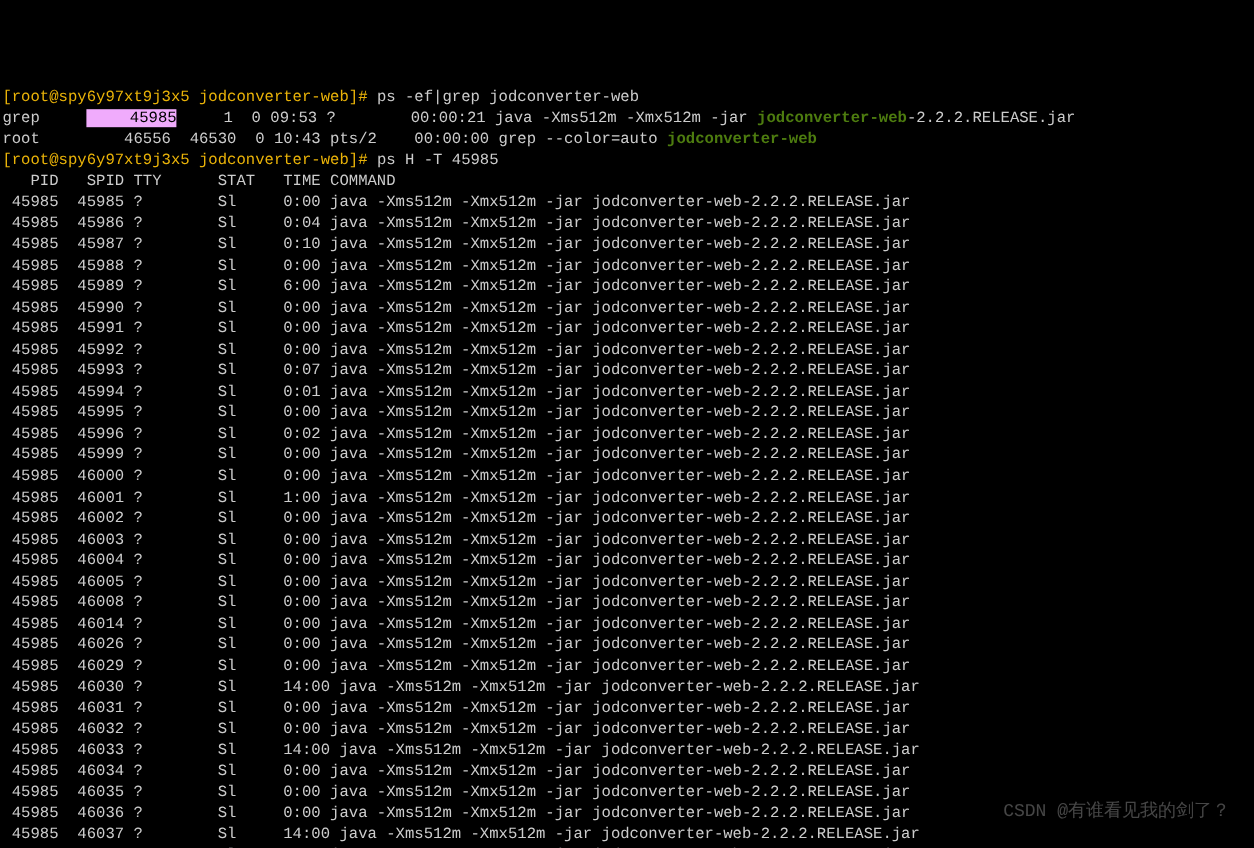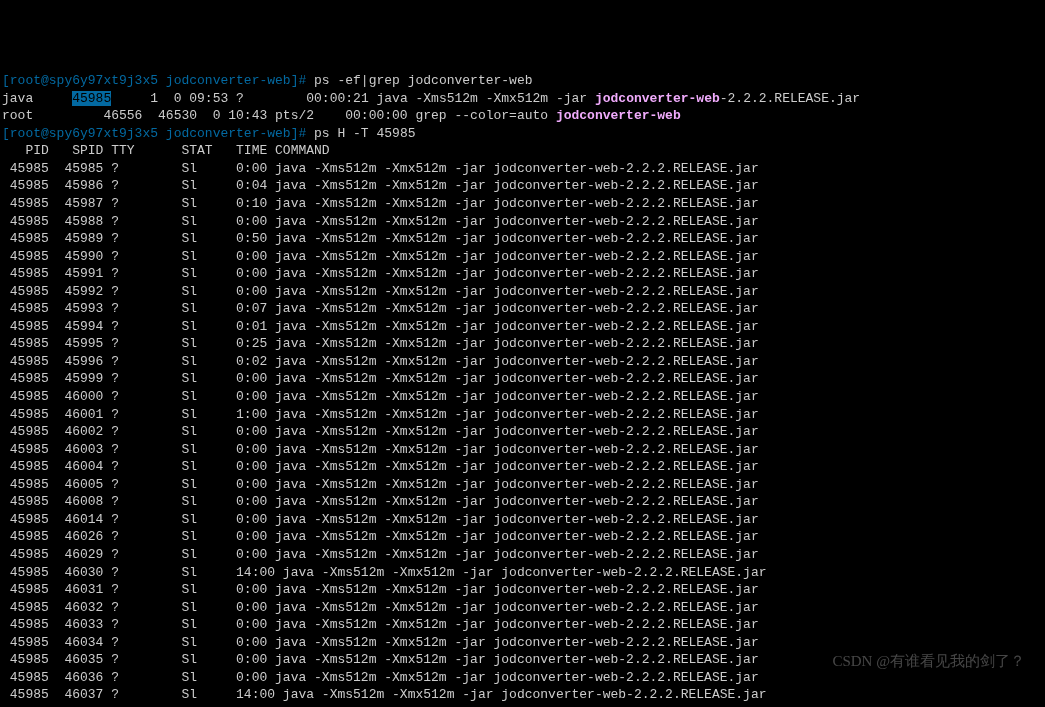--- a/index.html
+++ b/index.html
@@ -10,71 +10,71 @@
     line-height: 1.35;
     margin: 0;
     padding: 2px;
     white-space: pre;
     width: 1045px;
     height: 707px;
     overflow: hidden;
     box-sizing: border-box;
     position: relative;
   }
-  .prompt { color: #0369a1; }
-  .sel { background: #0369a1; color: #000; }
-  .hl { color: #f0abfc; font-weight: bold; }
+  .prompt { color: #eab308; }
+  .sel { background: #f0abfc; color: #000; padding-left: 36px; }
+  .hl { color: #4d7c0f; font-weight: bold; }
   .watermark {
     position: absolute;
     right: 20px;
-    bottom: 36px;
+    bottom: 20px;
     color: rgba(200,200,200,0.35);
-    font-family: Liberation Serif, serif;
+    font-family: Liberation Mono, monospace;
     font-size: 15px;
     pointer-events: none;
     margin-top: 40px;
   }
 </style>
 </head>
 <body>
 
 
 
 <div id="term"><span class="prompt">[root@spy6y97xt9j3x5 jodconverter-web]# </span><span>ps -ef|grep jodconverter-web</span>
-<span>java     </span><span class="sel">45985</span><span>     1  0 09:53 ?        00:00:21 java -Xms512m -Xmx512m -jar </span><span class="hl">jodconverter-web</span><span>-2.2.2.RELEASE.jar</span>
+<span>grep     </span><span class="sel">45985</span><span>     1  0 09:53 ?        00:00:21 java -Xms512m -Xmx512m -jar </span><span class="hl">jodconverter-web</span><span>-2.2.2.RELEASE.jar</span>
 <span>root         46556  46530  0 10:43 pts/2    00:00:00 grep --color=auto </span><span class="hl">jodconverter-web</span><span></span>
 <span class="prompt">[root@spy6y97xt9j3x5 jodconverter-web]# </span><span>ps H -T 45985</span>
 <span>   PID   SPID TTY      STAT   TIME COMMAND</span>
 <span> 45985  45985 ?        Sl     0:00 java -Xms512m -Xmx512m -jar jodconverter-web-2.2.2.RELEASE.jar</span>
 <span> 45985  45986 ?        Sl     0:04 java -Xms512m -Xmx512m -jar jodconverter-web-2.2.2.RELEASE.jar</span>
 <span> 45985  45987 ?        Sl     0:10 java -Xms512m -Xmx512m -jar jodconverter-web-2.2.2.RELEASE.jar</span>
 <span> 45985  45988 ?        Sl     0:00 java -Xms512m -Xmx512m -jar jodconverter-web-2.2.2.RELEASE.jar</span>
-<span> 45985  45989 ?        Sl     0:50 java -Xms512m -Xmx512m -jar jodconverter-web-2.2.2.RELEASE.jar</span>
+<span> 45985  45989 ?        Sl     6:00 java -Xms512m -Xmx512m -jar jodconverter-web-2.2.2.RELEASE.jar</span>
 <span> 45985  45990 ?        Sl     0:00 java -Xms512m -Xmx512m -jar jodconverter-web-2.2.2.RELEASE.jar</span>
 <span> 45985  45991 ?        Sl     0:00 java -Xms512m -Xmx512m -jar jodconverter-web-2.2.2.RELEASE.jar</span>
 <span> 45985  45992 ?        Sl     0:00 java -Xms512m -Xmx512m -jar jodconverter-web-2.2.2.RELEASE.jar</span>
 <span> 45985  45993 ?        Sl     0:07 java -Xms512m -Xmx512m -jar jodconverter-web-2.2.2.RELEASE.jar</span>
 <span> 45985  45994 ?        Sl     0:01 java -Xms512m -Xmx512m -jar jodconverter-web-2.2.2.RELEASE.jar</span>
-<span> 45985  45995 ?        Sl     0:25 java -Xms512m -Xmx512m -jar jodconverter-web-2.2.2.RELEASE.jar</span>
+<span> 45985  45995 ?        Sl     0:00 java -Xms512m -Xmx512m -jar jodconverter-web-2.2.2.RELEASE.jar</span>
 <span> 45985  45996 ?        Sl     0:02 java -Xms512m -Xmx512m -jar jodconverter-web-2.2.2.RELEASE.jar</span>
 <span> 45985  45999 ?        Sl     0:00 java -Xms512m -Xmx512m -jar jodconverter-web-2.2.2.RELEASE.jar</span>
 <span> 45985  46000 ?        Sl     0:00 java -Xms512m -Xmx512m -jar jodconverter-web-2.2.2.RELEASE.jar</span>
 <span> 45985  46001 ?        Sl     1:00 java -Xms512m -Xmx512m -jar jodconverter-web-2.2.2.RELEASE.jar</span>
 <span> 45985  46002 ?        Sl     0:00 java -Xms512m -Xmx512m -jar jodconverter-web-2.2.2.RELEASE.jar</span>
 <span> 45985  46003 ?        Sl     0:00 java -Xms512m -Xmx512m -jar jodconverter-web-2.2.2.RELEASE.jar</span>
 <span> 45985  46004 ?        Sl     0:00 java -Xms512m -Xmx512m -jar jodconverter-web-2.2.2.RELEASE.jar</span>
 <span> 45985  46005 ?        Sl     0:00 java -Xms512m -Xmx512m -jar jodconverter-web-2.2.2.RELEASE.jar</span>
 <span> 45985  46008 ?        Sl     0:00 java -Xms512m -Xmx512m -jar jodconverter-web-2.2.2.RELEASE.jar</span>
 <span> 45985  46014 ?        Sl     0:00 java -Xms512m -Xmx512m -jar jodconverter-web-2.2.2.RELEASE.jar</span>
 <span> 45985  46026 ?        Sl     0:00 java -Xms512m -Xmx512m -jar jodconverter-web-2.2.2.RELEASE.jar</span>
 <span> 45985  46029 ?        Sl     0:00 java -Xms512m -Xmx512m -jar jodconverter-web-2.2.2.RELEASE.jar</span>
 <span> 45985  46030 ?        Sl     14:00 java -Xms512m -Xmx512m -jar jodconverter-web-2.2.2.RELEASE.jar</span>
 <span> 45985  46031 ?        Sl     0:00 java -Xms512m -Xmx512m -jar jodconverter-web-2.2.2.RELEASE.jar</span>
 <span> 45985  46032 ?        Sl     0:00 java -Xms512m -Xmx512m -jar jodconverter-web-2.2.2.RELEASE.jar</span>
-<span> 45985  46033 ?        Sl     0:00 java -Xms512m -Xmx512m -jar jodconverter-web-2.2.2.RELEASE.jar</span>
+<span> 45985  46033 ?        Sl     14:00 java -Xms512m -Xmx512m -jar jodconverter-web-2.2.2.RELEASE.jar</span>
 <span> 45985  46034 ?        Sl     0:00 java -Xms512m -Xmx512m -jar jodconverter-web-2.2.2.RELEASE.jar</span>
 <span> 45985  46035 ?        Sl     0:00 java -Xms512m -Xmx512m -jar jodconverter-web-2.2.2.RELEASE.jar</span>
 <span> 45985  46036 ?        Sl     0:00 java -Xms512m -Xmx512m -jar jodconverter-web-2.2.2.RELEASE.jar</span>
 <span> 45985  46037 ?        Sl     14:00 java -Xms512m -Xmx512m -jar jodconverter-web-2.2.2.RELEASE.jar</span>
 <span> 45985  46038 ?        Sl     0:00 java -Xms512m -Xmx512m -jar jodconverter-web-2.2.2.RELEASE.jar</span>
 
 
 
 
 

